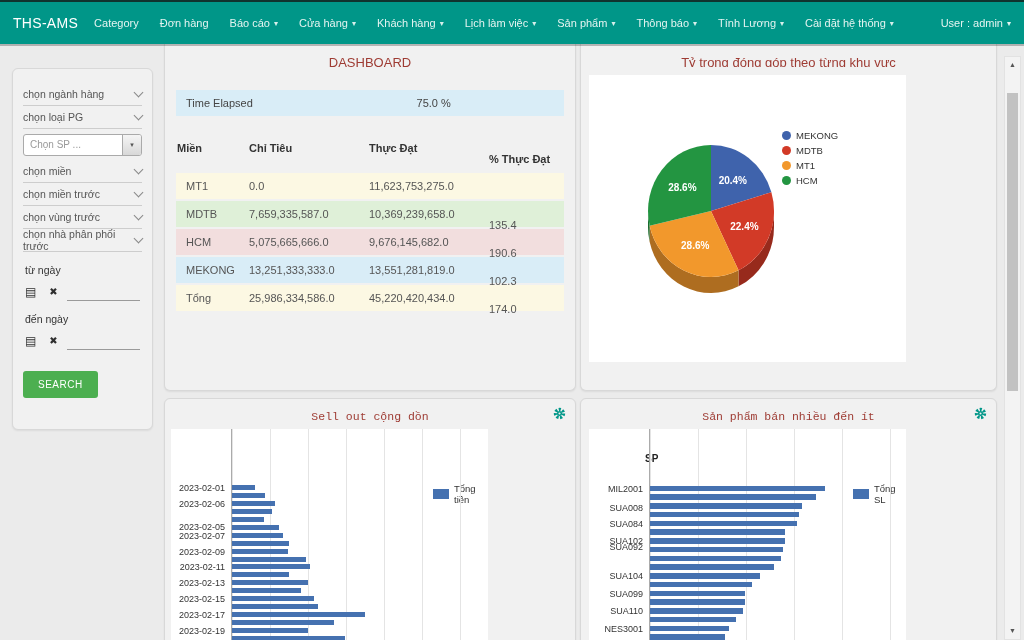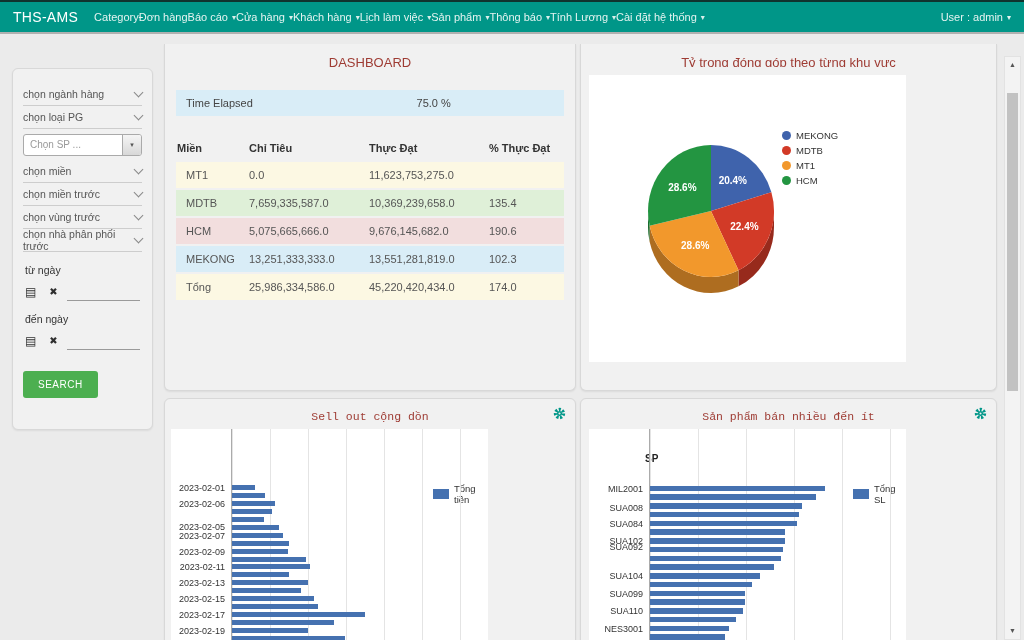--- a/index.html
+++ b/index.html
@@ -1,24 +1,24 @@
 <!DOCTYPE html>
 <html><head>
 <meta charset="utf-8">
 <style>
   html,body{margin:0;padding:0;overflow:hidden;}
   body{width:1024px;height:640px;position:relative;background:#ebebeb;
        font-family:"Liberation Sans",sans-serif;-webkit-font-smoothing:antialiased;}
 
   
-  #navbar{position:absolute;top:0;left:0;right:0;height:32px;background:#009688;
+  #navbar{position:absolute;top:0;left:0;right:0;height:44px;background:#009688;
           border-top:2px solid #10332e;box-shadow:0 2px 0 rgba(0,0,0,.25);
           display:flex;align-items:center;padding:0 13px;box-sizing:border-box;z-index:50;}
   #brand{color:#fff;font-size:14px;margin-right:16px;letter-spacing:.3px;cursor:pointer;}
-  #nav-menu{display:flex;align-items:center;}
+  #nav-menu{display:flex;align-items:center;gap:21px;}
   .nav-item{color:#e4f4f1;font-size:11px;cursor:pointer;white-space:nowrap;display:flex;align-items:center;}
   .nav-item .caret{font-size:8px;margin-left:4px;opacity:.95;}
   #nav-user{margin-left:auto;color:#e4f4f1;font-size:11px;cursor:pointer;display:flex;align-items:center;}
   #nav-user .caret{font-size:8px;margin-left:4px;}
 
   
   #content{position:absolute;top:44px;left:0;right:0;bottom:0;overflow:hidden;}
   .card{position:absolute;background:#f1f1f1;border:1px solid #d8d8d8;border-radius:6px;
         box-shadow:0 1px 2px rgba(0,0,0,.07);box-sizing:border-box;}
   .card.cut-top{border-top:none;border-radius:0 0 6px 6px;}
@@ -51,21 +51,21 @@
   .gear{position:absolute;top:8px;right:9px;cursor:pointer;line-height:0;}
 
   #panel-dashboard{left:164px;top:0;width:412px;height:347px;}
   #time-row{margin:23px 11px 0;height:26px;background:#d9edf7;position:relative;
             font-size:11px;color:#444;line-height:26px;padding-left:10px;box-sizing:border-box;}
   #time-val{position:absolute;left:62%;top:0;}
   #dash-table{margin:22px 11px 0;}
   #thead{display:flex;font-size:11px;color:#333;font-weight:bold;padding:4px 0 8px;}
   .trow{display:flex;font-size:11px;color:#555;height:26px;line-height:26px;margin-bottom:2px;}
   .c0{width:73px;padding-left:1px;box-sizing:border-box;}
-  .c1{width:120px;}.c2{width:120px;}.c3{flex:1;}
+  .c1{width:120px;}.c2{width:120px;}.c3{flex:1;margin-top:11px;}
   .trow .c0{padding-left:10px;}
 
   #panel-pie{left:580px;top:0;width:417px;height:347px;}
   #pie-white{position:absolute;left:8px;top:31px;width:317px;height:287px;background:#fff;}
   .pie-label{fill:#fff;font-size:10px;font-weight:bold;text-anchor:middle;
              font-family:"Liberation Sans",sans-serif;}
   #pie-legend{position:absolute;left:193px;top:53px;}
   .legend-item{display:flex;align-items:center;height:15px;}
   .legend-dot{width:9px;height:9px;border-radius:50%;margin-right:5px;flex:none;}
   .legend-txt{font-size:9.5px;color:#333;}

